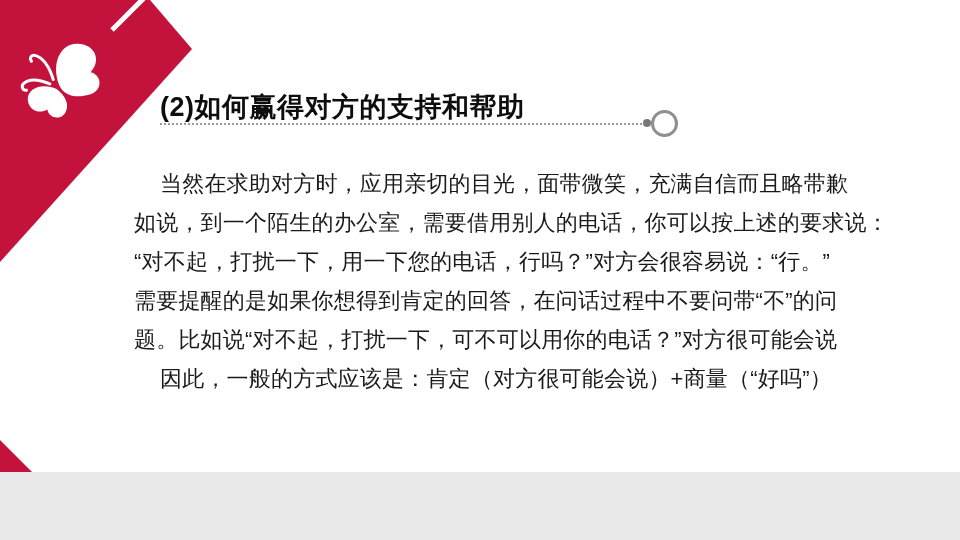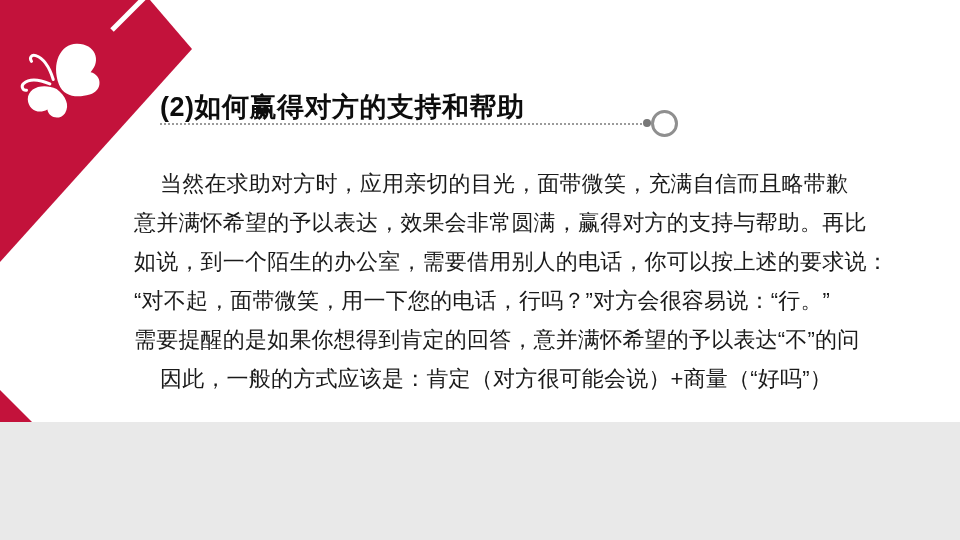--- a/index.html
+++ b/index.html
@@ -1,17 +1,17 @@
 <!DOCTYPE html>
 <html style="--accent: #C3123B; --divider: #9B9B9B; --ring: #8F8F8F; --text: #1A1A1A;"><head>
 <meta charset="utf-8">
 <style>
   html,body{margin:0;padding:0;background:#e9e9e9;}
   .slide{
-    position:relative;width:960px;height:422px;background:#ffffff;
+    position:relative;width:960px;height:472px;background:#ffffff;
     overflow:hidden;font-family:"Liberation Sans","DejaVu Sans",sans-serif;
   }
   .corner-art{position:absolute;left:0;top:0;pointer-events:none;}
   .corner-tri{position:absolute;left:0;bottom:0;pointer-events:none;}
   .slide-title{
     position:absolute;left:160px;top:92px;margin:0;
     font-size:27px;line-height:30px;font-weight:700;color:#0d0d0d;
     letter-spacing:0.5px;white-space:nowrap;
   }
   .dotline{
@@ -55,20 +55,20 @@
     <polygon points="0,2 32,34 0,34" style="fill:var(--accent,#C3123B)"></polygon>
   </svg>
 
   <h1 class="slide-title">(2)如何赢得对方的支持和帮助</h1>
   <div class="dotline"></div>
   <span class="divider-dot"></span>
   <span class="divider-ring"></span>
 
   <div class="body-text">
     <p class="line ind">当然在求助对方时，应用亲切的目光，面带微笑，充满自信而且略带歉</p>
-    <p class="line">意并满怀希望的予以表达，效果会非常圆满，赢得对方的支持与帮助。再比</p>
     <p class="line">如说，到一个陌生的办公室，需要借用别人的电话，你可以按上述的要求说：</p>
-    <p class="line">“对不起，面带微笑，用一下您的电话，行吗？”对方会很容易说：“行。”</p>
-    <p class="line">需要提醒的是如果你想得到肯定的回答，意并满怀希望的予以表达“不”的问</p>
+    <p class="line">“对不起，打扰一下，用一下您的电话，行吗？”对方会很容易说：“行。”</p>
+    <p class="line">需要提醒的是如果你想得到肯定的回答，在问话过程中不要问带“不”的问</p>
+    <p class="line">题。比如说“对不起，打扰一下，可不可以用你的电话？”对方很可能会说</p>
     <p class="line ind">因此，一般的方式应该是：肯定（对方很可能会说）+商量（“好吗”）</p>
   </div>
 
 </div>
 
 </body></html>

